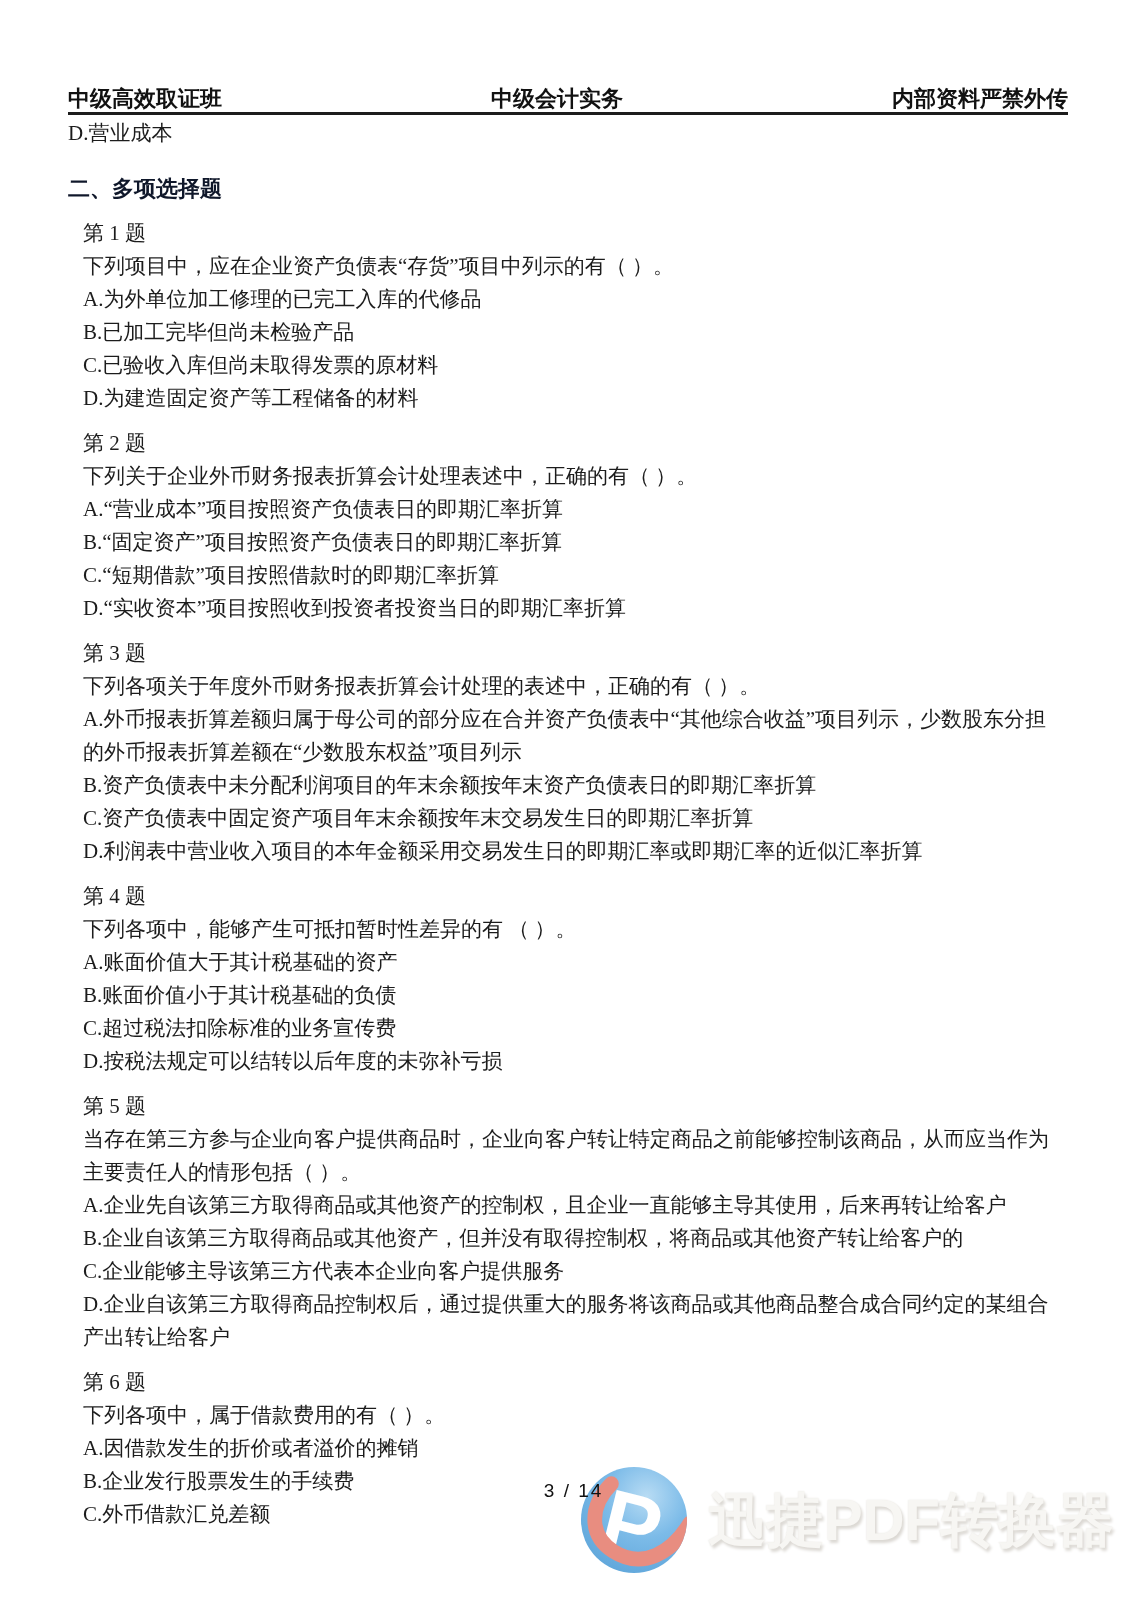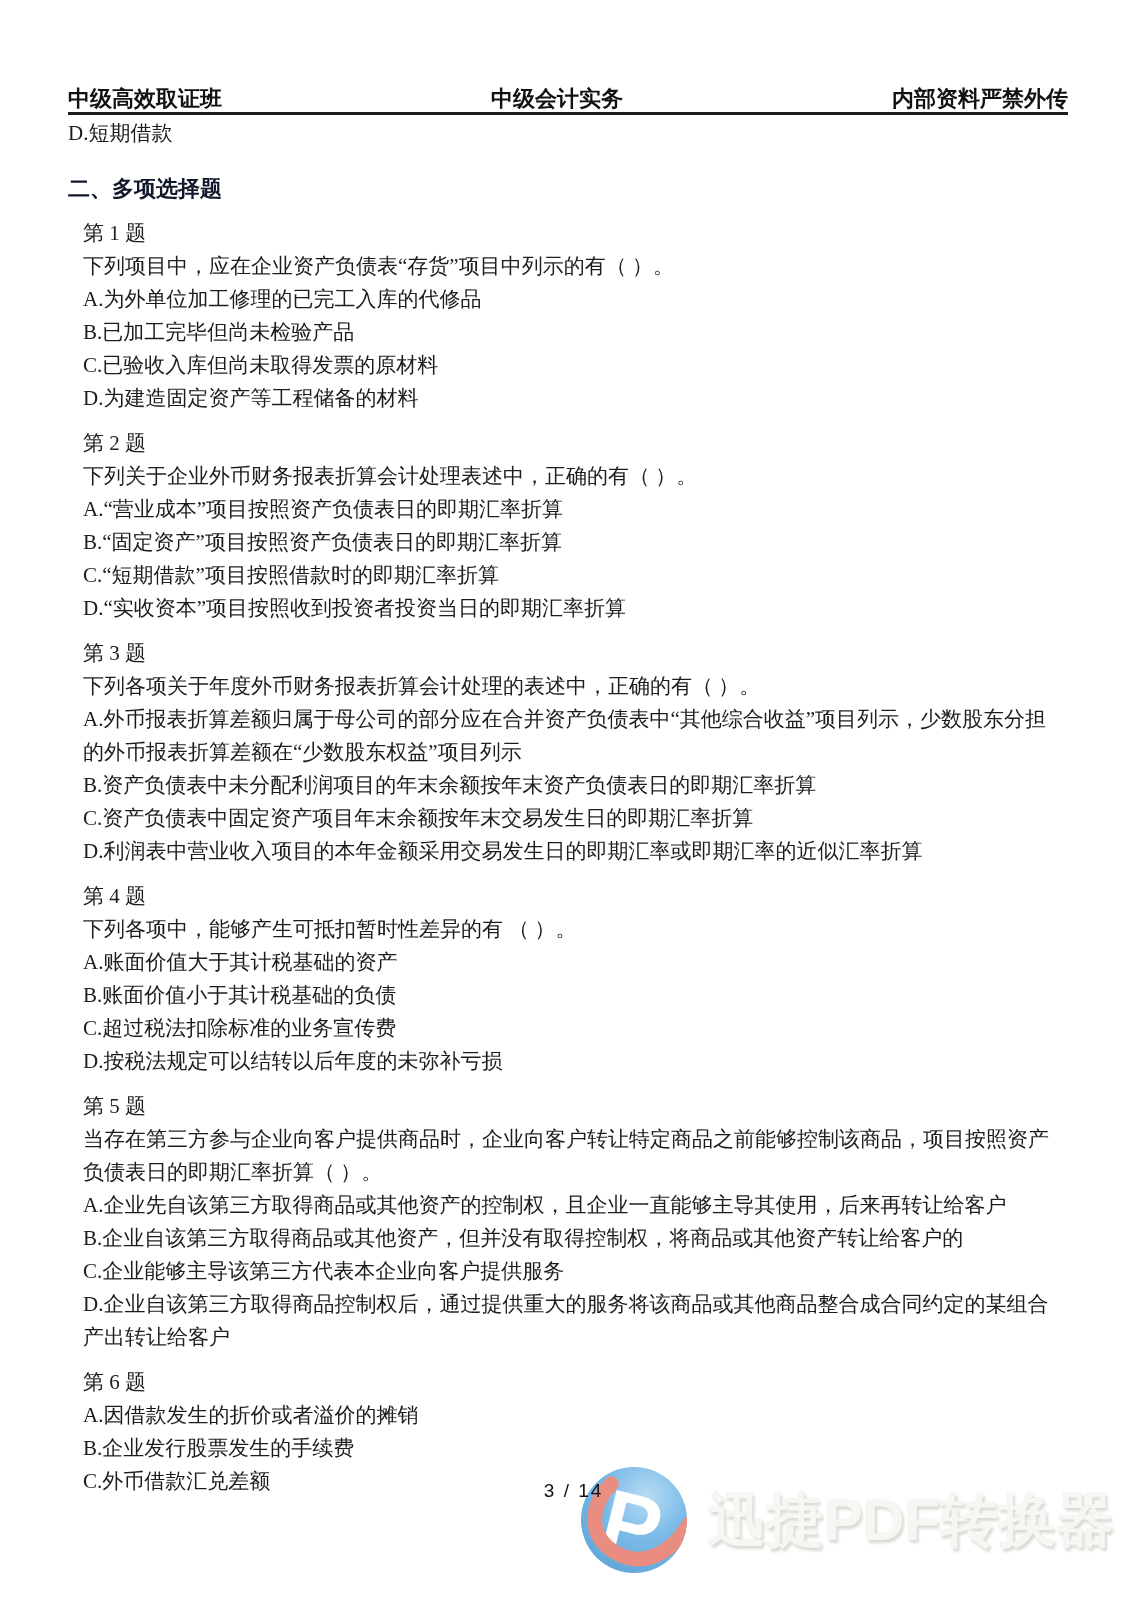--- a/index.html
+++ b/index.html
@@ -65,21 +65,21 @@
 
 <div class="page-header">
   <span>中级高效取证班</span>
   <span>中级会计实务</span>
   <span>内部资料严禁外传</span>
 </div>
 <div class="header-rule"></div>
 
 <div class="content">
 
-  <div class="line">D.短期借款</div>
+  <div class="line">D.营业成本</div>
 
   <div class="section-title">二、多项选择题</div>
 
   <div class="question">
     <div class="line">第 1 题</div>
     <div class="line">下列项目中，应在企业资产负债表“存货”项目中列示的有（  ）。</div>
     <div class="line">A.为外单位加工修理的已完工入库的代修品</div>
     <div class="line">B.已加工完毕但尚未检验产品</div>
     <div class="line">C.已验收入库但尚未取得发票的原材料</div>
     <div class="line">D.为建造固定资产等工程储备的材料</div>
@@ -107,29 +107,30 @@
     <div class="line">第 4 题</div>
     <div class="line">下列各项中，能够产生可抵扣暂时性差异的有 （ ）。</div>
     <div class="line">A.账面价值大于其计税基础的资产</div>
     <div class="line">B.账面价值小于其计税基础的负债</div>
     <div class="line">C.超过税法扣除标准的业务宣传费</div>
     <div class="line">D.按税法规定可以结转以后年度的未弥补亏损</div>
   </div>
 
   <div class="question">
     <div class="line">第 5 题</div>
-    <div class="line">当存在第三方参与企业向客户提供商品时，企业向客户转让特定商品之前能够控制该商品，项目按照资产负债表日的即期汇率折算（ ）。</div>
+    <div class="line">当存在第三方参与企业向客户提供商品时，企业向客户转让特定商品之前能够控制该商品，从而应当作为主要责任人的情形包括（ ）。</div>
     <div class="line">A.企业先自该第三方取得商品或其他资产的控制权，且企业一直能够主导其使用，后来再转让给客户</div>
     <div class="line">B.企业自该第三方取得商品或其他资产，但并没有取得控制权，将商品或其他资产转让给客户的</div>
     <div class="line">C.企业能够主导该第三方代表本企业向客户提供服务</div>
     <div class="line">D.企业自该第三方取得商品控制权后，通过提供重大的服务将该商品或其他商品整合成合同约定的某组合产出转让给客户</div>
   </div>
 
   <div class="question">
     <div class="line">第 6 题</div>
+    <div class="line">下列各项中，属于借款费用的有（ ）。</div>
     <div class="line">A.因借款发生的折价或者溢价的摊销</div>
     <div class="line">B.企业发行股票发生的手续费</div>
     <div class="line">C.外币借款汇兑差额</div>
   </div>
 
 </div>
 
 <div class="page-indicator">3 / 14</div>
 
 <div class="watermark">

